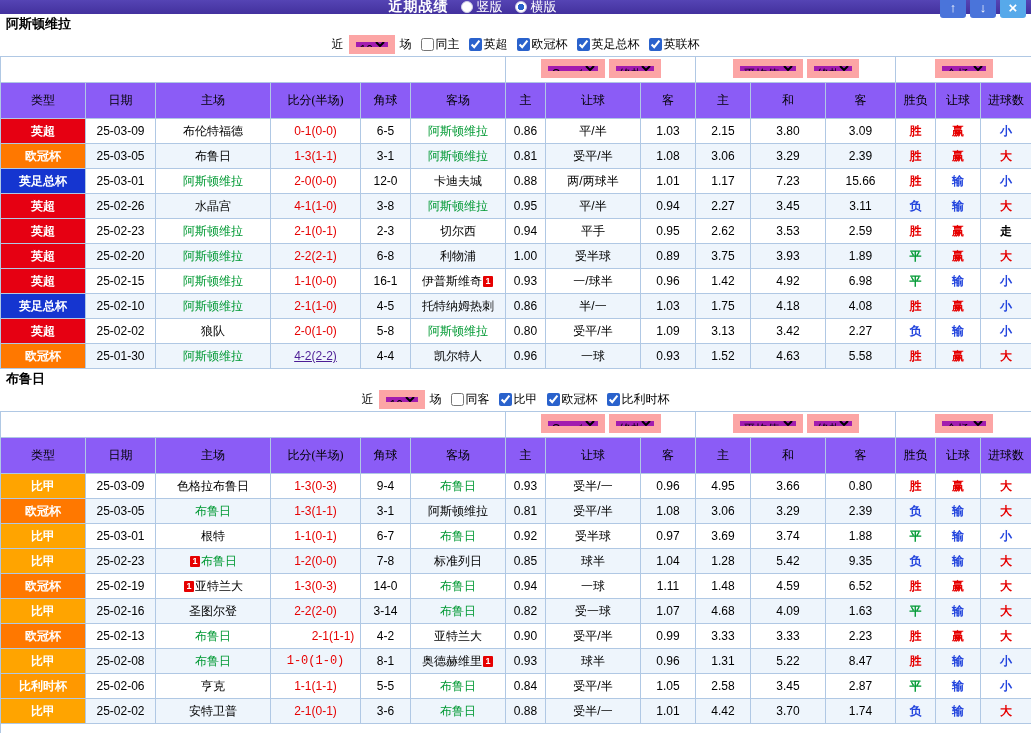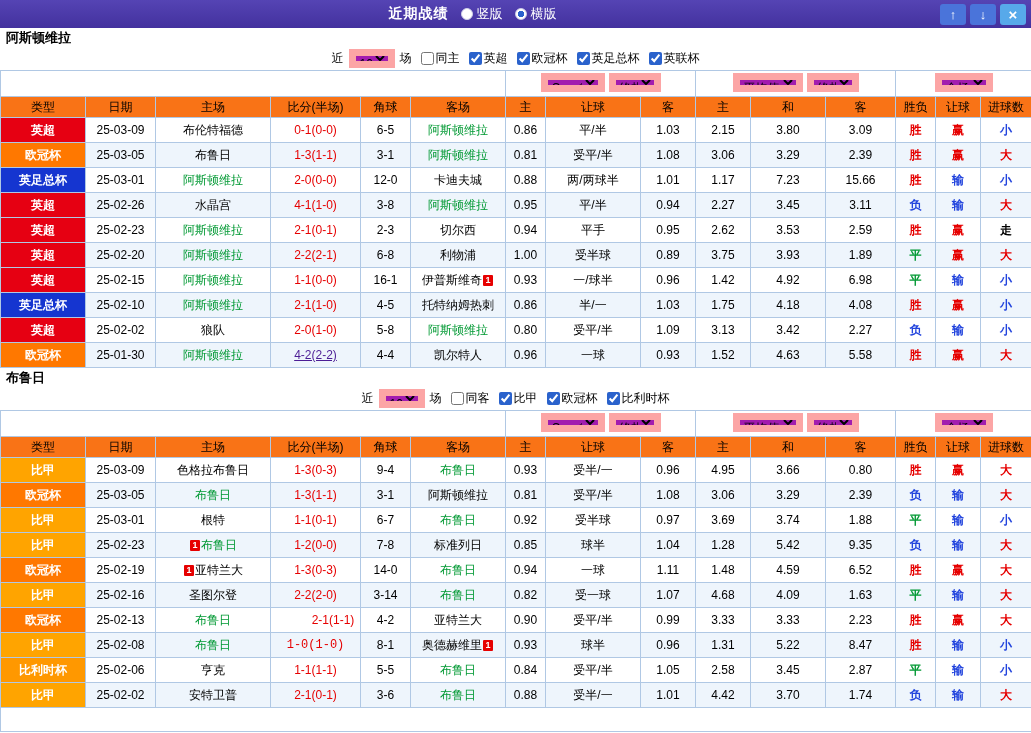--- a/index.html
+++ b/index.html
@@ -5,21 +5,21 @@
   * { box-sizing: border-box; }
   html,body { margin:0; padding:0; }
   body {
     width:1031px;
     background:#fff;
     font-family:"Liberation Sans","DejaVu Sans",sans-serif;
     color:#000;
   }
   
   .titlebar {
-    height:28px;
+    height:14px;
     background:linear-gradient(#5544b4,#43319e);
     display:flex; align-items:center;
     padding:0 5px;
   }
   .titlebar-center {
     flex:1; display:flex; justify-content:center; align-items:center;
     gap:12px; color:#fff;
   }
   .titlebar-title { font-size:14px; font-weight:bold; letter-spacing:1px; }
   .radio-label { display:inline-flex; align-items:center; gap:4px; font-size:13px; cursor:pointer; }
@@ -58,21 +58,21 @@
   .cb-label input { width:13px; height:13px; margin:0; accent-color:#2a62cc; }
 
   
   .results-table { width:1031px; border-collapse:collapse; table-layout:fixed; }
   .results-table td, .results-table th {
     border:1px solid #b0c8e4; text-align:center; padding:0 1px;
     white-space:nowrap; overflow:hidden; font-size:12px; height:25px;
   }
   .selects-row td { background:#fff; height:26px; }
   .select-group select { margin:0 2px; }
-  .labels-row th { background:#f97316; font-weight:normal; height:21px; }
+  .labels-row th { background:#8b5cf6; font-weight:normal; height:36px;font-family:Liberation Serif, serif; }
   .match-row:nth-child(even) td { background:#eef5fc; }
   .match-row:nth-child(odd) td { background:#fff; }
   .league-cell { color:#fff; font-weight:bold; }
   .card-badge {
     display:inline-block; background:#e60000; color:#fff;
     font-size:9px; line-height:11px; min-width:10px; padding:0 1px;
     border-radius:1px; vertical-align:1px; margin:0 1px; font-weight:bold;
   }
   .outcome-cell { font-weight:bold; }
   .summary-row td { background:#fff !important; height:24px; }

